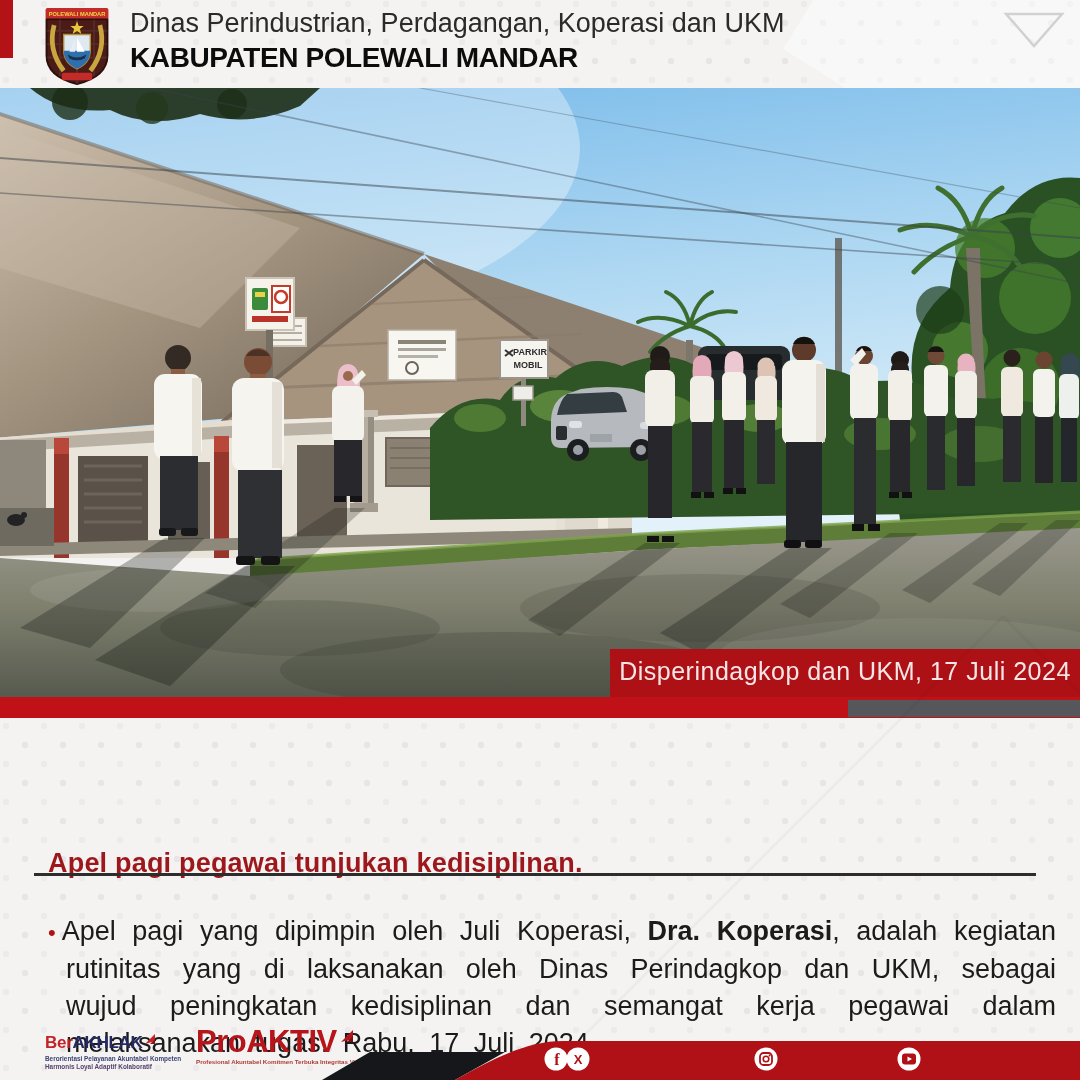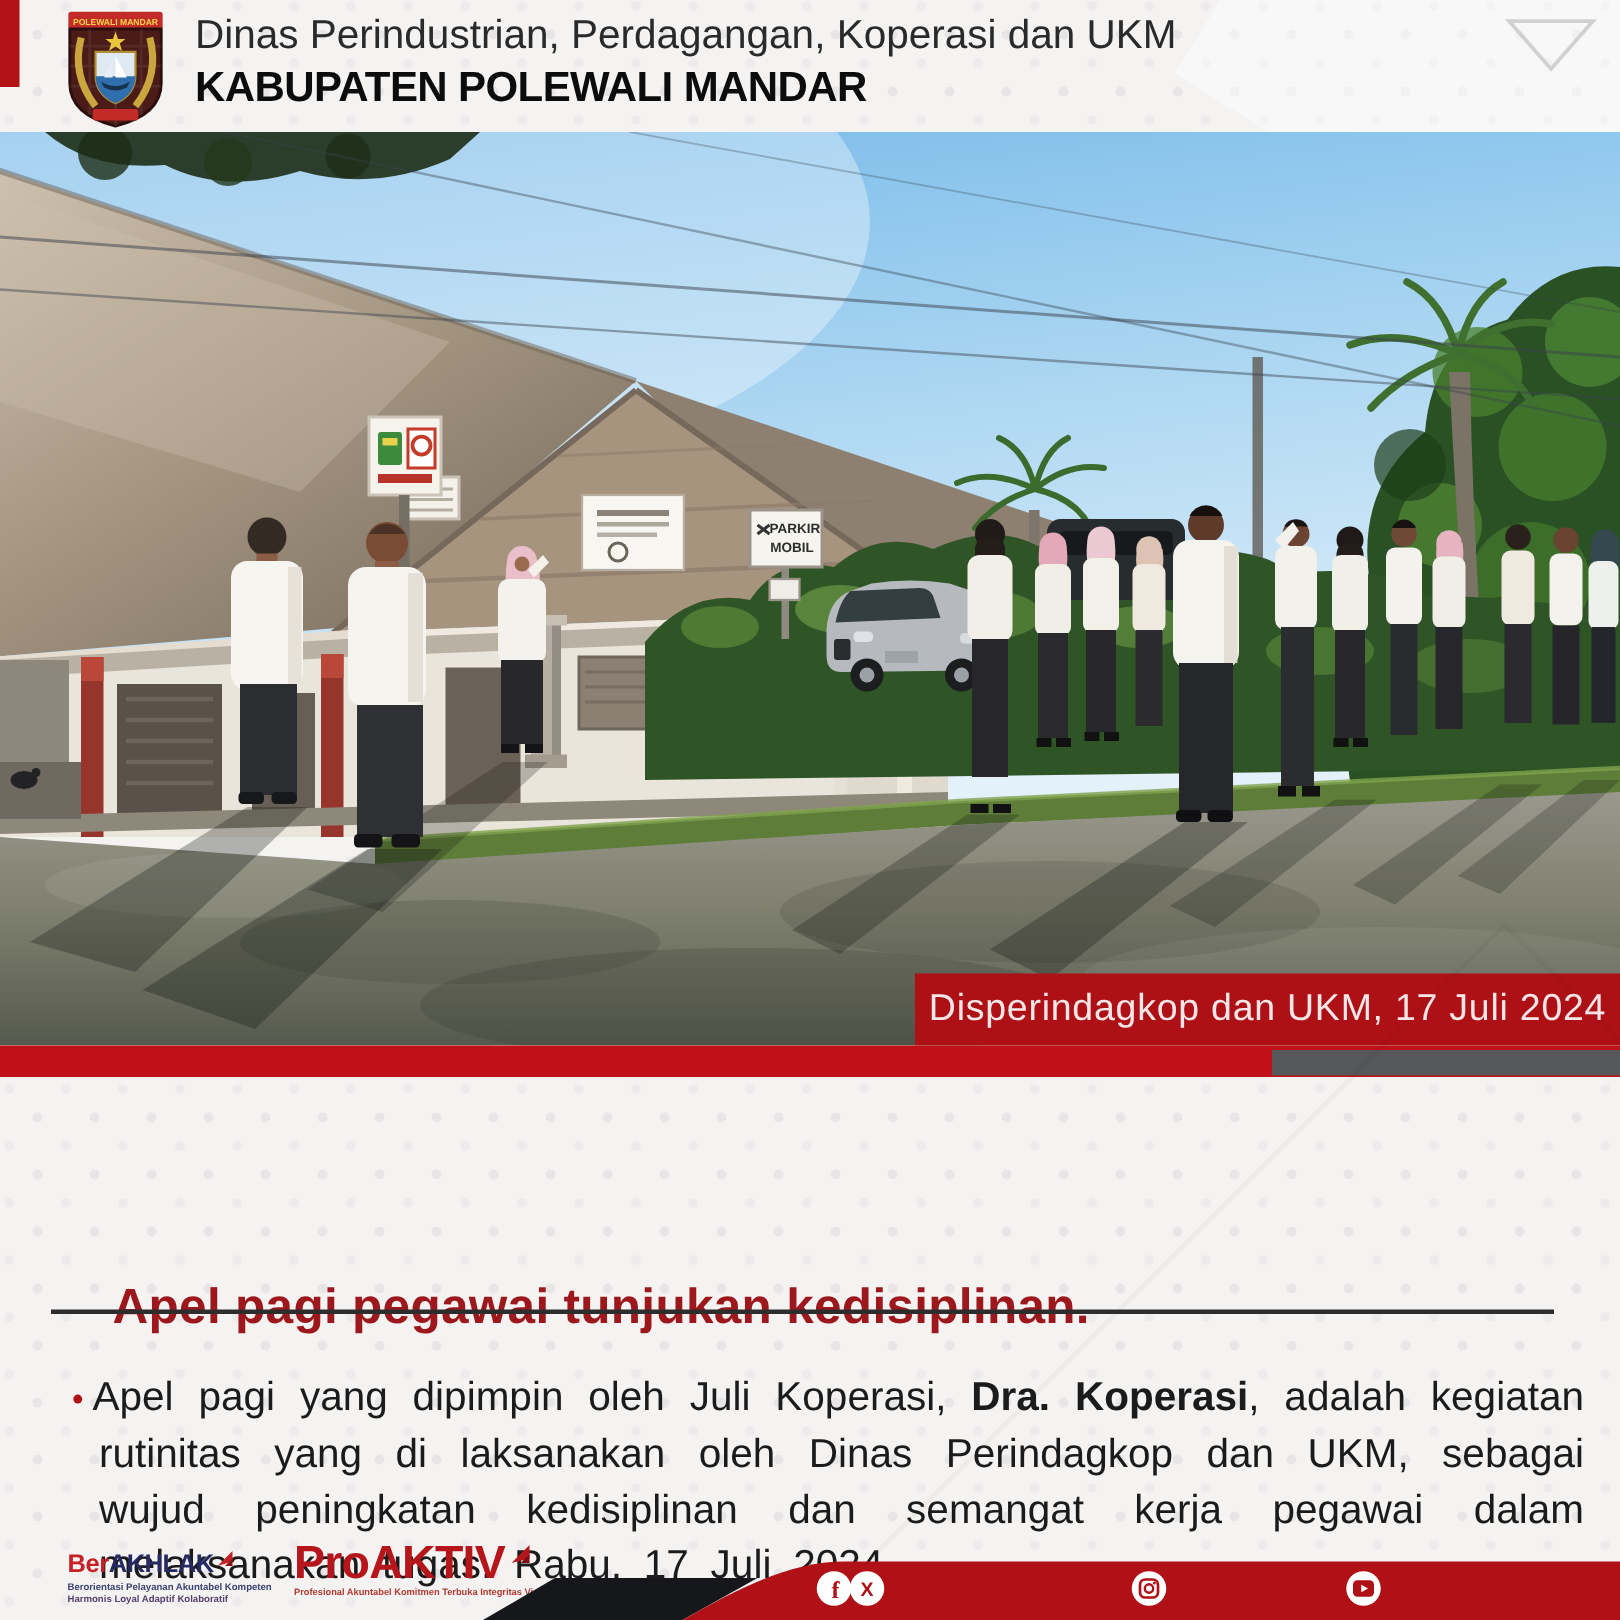--- a/index.html
+++ b/index.html
@@ -19,21 +19,21 @@
   .t1{font-size:27px;font-weight:500;color:#2a2a2a;letter-spacing:0;line-height:34px;}
   .t2{font-size:28px;font-weight:900;color:#0c0c0c;letter-spacing:-0.4px;line-height:36px;}
   .tri-watermark{position:absolute;left:1002px;top:10px;}
   .diag-light{position:absolute;left:820px;top:-80px;width:420px;height:260px;background:rgba(255,255,255,.45);transform:rotate(32deg);}
   
   .photo{position:absolute;left:0;top:88px;width:1004px;height:609px;margin:0;}
   
   .div-red{position:absolute;left:0;top:697px;width:1080px;height:21px;background:#c01118;}
   .div-gray{position:absolute;left:848px;top:700px;width:232px;height:17px;background:#56575a;}
   
-  .heading{position:absolute;left:48px;top:830px;font-size:33px;font-weight:800;color:#9c181c;letter-spacing:.2px;margin-left:27px;}
+  .heading{position:absolute;left:48px;top:830px;font-size:27px;font-weight:800;color:#9c181c;letter-spacing:.2px;}
   .rule{position:absolute;left:34px;top:873px;width:1002px;height:3px;background:#2e2d2d;}
   .body-text{position:absolute;left:48px;top:886px;width:990px;font-size:27px;line-height:37px;color:#1b1b1b;text-align:justify;word-spacing:7px;padding-left:18px;text-indent:-18px;}
   .body-text .bullet{color:#b01114;font-size:22px;margin-right:6px;}
   .body-text b{font-weight:800;}
   .wm2{position:absolute;left:700px;top:740px;width:600px;height:600px;border:3px solid rgba(0,0,0,.03);transform:rotate(45deg);}
   
   .berakhlak{position:absolute;left:45px;top:1031px;width:150px;}
   .ba-line{font-size:17px;font-weight:800;letter-spacing:-0.3px;line-height:24px;white-space:nowrap;}
   .ba-pre{color:#c52127;}
   .ba-main{color:#262a63;}

